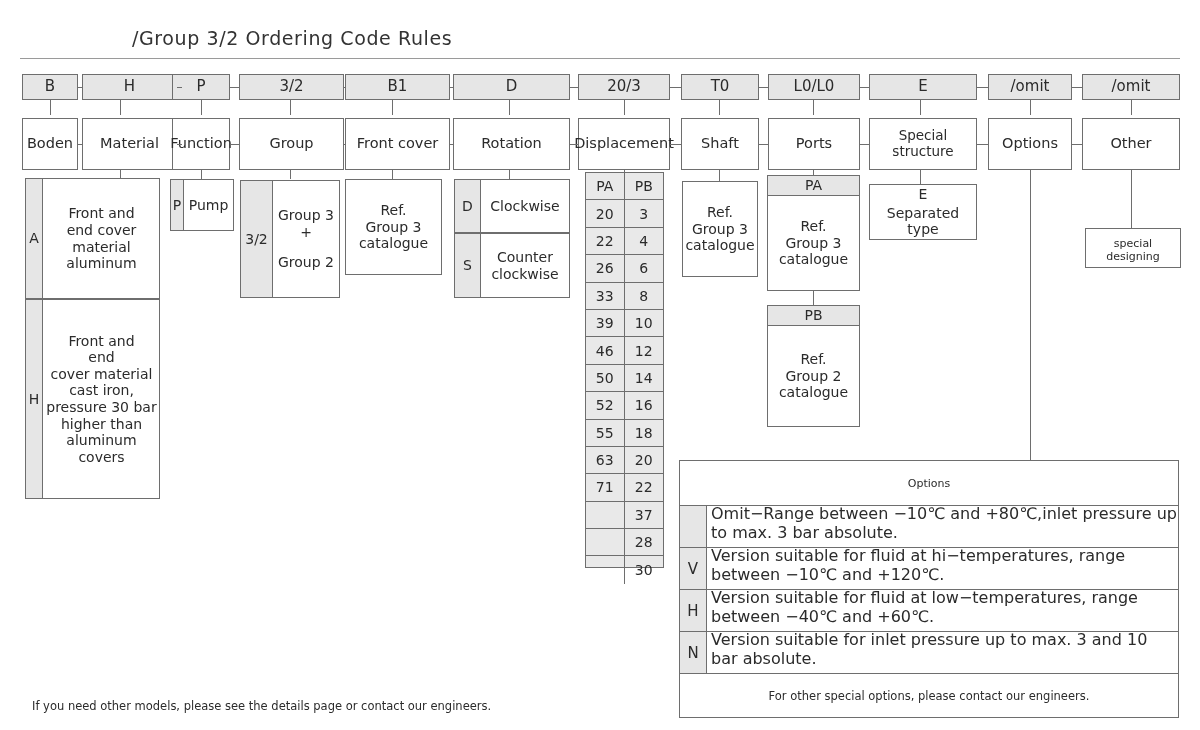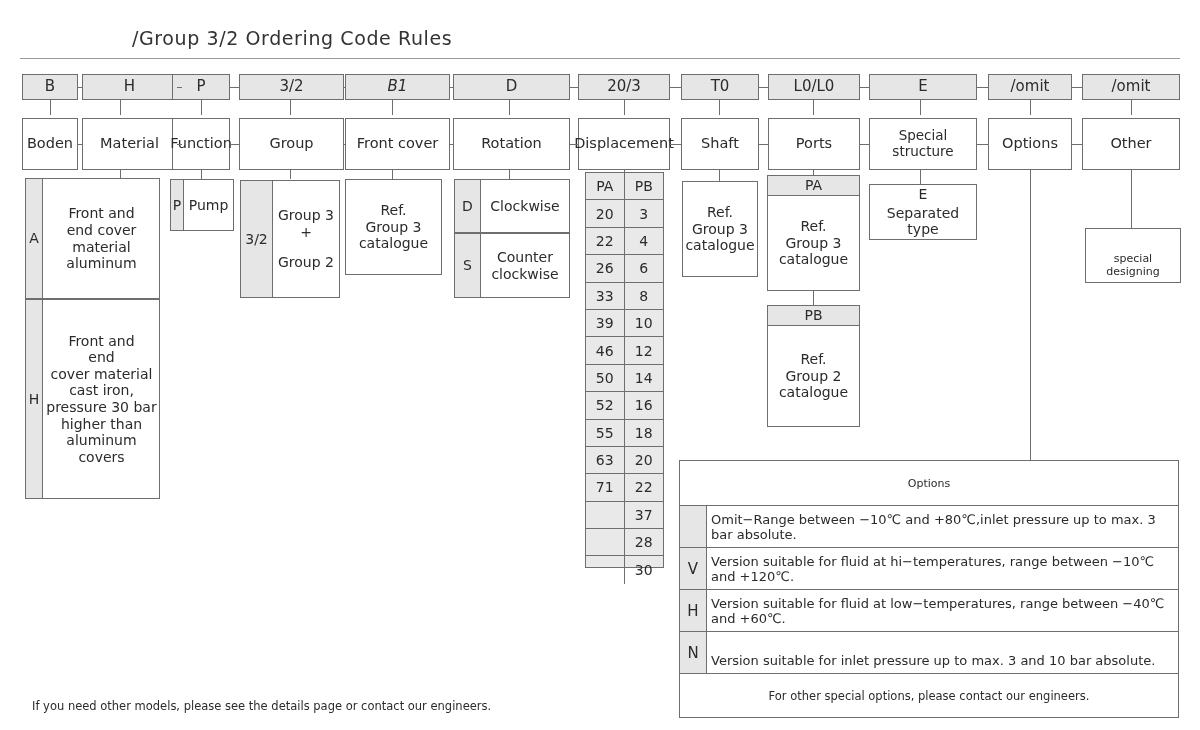--- a/index.html
+++ b/index.html
@@ -64,39 +64,39 @@
   #disp-table .dcell.left{border-right:1px solid #6e6e6e;}
 
   
   #options-table{position:absolute;left:679px;top:460px;width:500px;height:258px;
     border:1px solid #6e6e6e;box-sizing:border-box;background:#fff;}
   #opt-head{height:45px;border-bottom:1px solid #6e6e6e;display:flex;align-items:center;
     justify-content:center;font-size:11px;color:#2b2b2b;box-sizing:border-box;}
   .opt-row{height:42px;display:flex;border-bottom:1px solid #6e6e6e;box-sizing:border-box;}
   .opt-key{width:27px;background:#e6e6e6;border-right:1px solid #6e6e6e;
     display:flex;align-items:center;justify-content:center;font-size:15px;color:#2b2b2b;box-sizing:border-box;}
-  .opt-txt{flex:1;display:flex;align-items:flex-end;padding:0 0 5px 4px;font-size:13px;color:#2b2b2b;box-sizing:border-box;}
+  .opt-txt{flex:1;display:flex;align-items:flex-end;padding:0 0 5px 4px;font-size:16px;color:#2b2b2b;box-sizing:border-box;}
   #opt-foot{height:44px;display:flex;align-items:center;justify-content:center;font-size:11.5px;color:#2b2b2b;text-align:center;}
 
   
   #footer-note{position:absolute;left:32px;top:699px;font-size:11.5px;color:#2b2b2b;white-space:nowrap;}
 </style>
 </head>
 <body>
 
 <div id="root">
 
   <div id="title">/Group 3/2 Ordering Code Rules</div>
   <div id="title-rule"></div>
 
   <div class="box shade code-cell" style="left:22px;top:74px;width:56px;">B</div>
   <div class="box shade code-cell" style="left:82px;top:74px;width:95px;">H</div>
   <div class="box shade code-cell" style="left:172px;top:74px;width:58px;">P</div>
   <div class="box shade code-cell" style="left:239px;top:74px;width:105px;">3/2</div>
-  <div class="box shade code-cell" style="left:345px;top:74px;width:105px;font-style:italic;">B1</div>
+  <div class="box shade code-cell" style="left:345px;top:74px;width:105px;">B1</div>
   <div class="box shade code-cell" style="left:453px;top:74px;width:117px;">D</div>
   <div class="box shade code-cell" style="left:578px;top:74px;width:92px;">20/3</div>
   <div class="box shade code-cell" style="left:681px;top:74px;width:78px;">T0</div>
   <div class="box shade code-cell" style="left:768px;top:74px;width:92px;">L0/L0</div>
   <div class="box shade code-cell" style="left:869px;top:74px;width:108px;">E</div>
   <div class="box shade code-cell" style="left:988px;top:74px;width:84px;">/omit</div>
   <div class="box shade code-cell" style="left:1082px;top:74px;width:98px;">/omit</div>
 
   <div class="hline" style="left:78px;top:87px;width:4px;"></div>
   <div class="hline" style="left:177px;top:87px;width:-5px;"></div>
@@ -301,21 +301,21 @@
       <span>Group  2</span>
       <span>catalogue</span>
     </div>
   </div>
 
   <div class="box" style="left:869px;top:184px;width:108px;height:56px;padding:0;">
     <div class="abs detail" style="left:0;top:1px;width:106px;text-align:center;">E</div>
     <div class="abs detail" style="left:0;bottom:1px;width:106px;text-align:center;">Separated  type</div>
   </div>
 
-  <div class="box detail detail-small" style="left:1085px;top:228px;width:96px;height:55px;align-items:flex-end;padding-bottom:3px;">special  designing</div>
+  <div class="box detail detail-small" style="left:1085px;top:228px;width:96px;height:40px;align-items:flex-end;padding-bottom:3px;">special  designing</div>
 
   <div id="options-table">
     <div id="opt-head">Options</div>
     <div class="opt-row">
       <div class="opt-key"></div>
       <div class="opt-txt">Omit−Range  between  −10℃  and  +80℃,inlet  pressure  up  to  max.  3  bar  absolute.</div>
     </div>
     <div class="opt-row">
       <div class="opt-key">V</div>
       <div class="opt-txt">Version  suitable  for  fluid  at  hi−temperatures,  range  between  −10℃  and  +120℃.</div>

